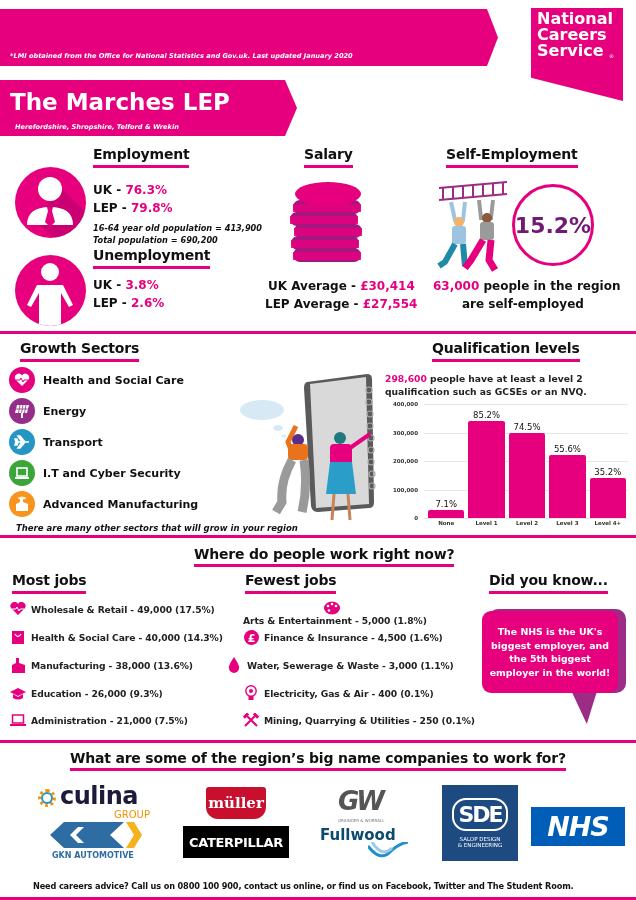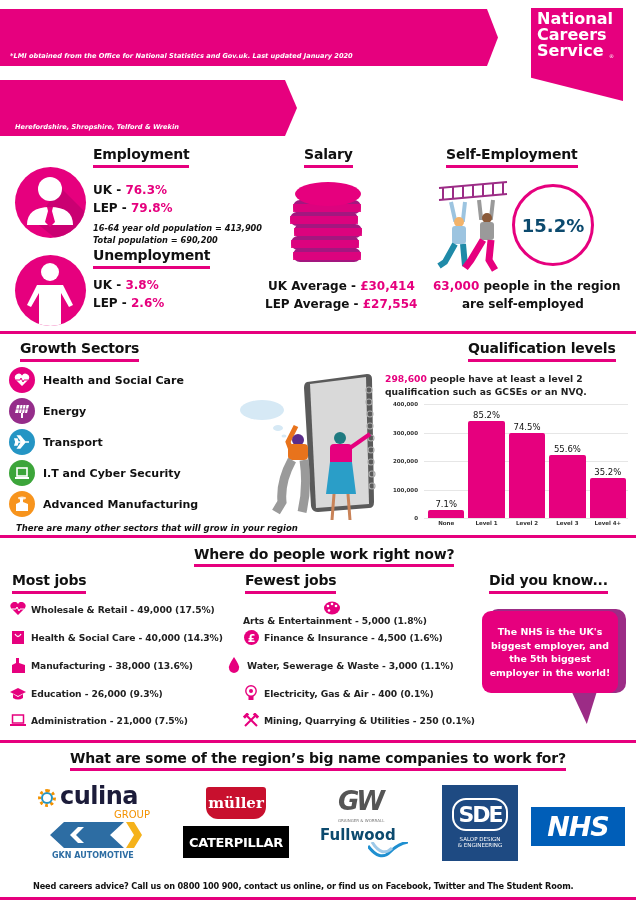--- a/index.html
+++ b/index.html
@@ -30,20 +30,21 @@
   .xlabel { position: absolute; font-size: 5.5px; font-weight: bold; text-align: center; color: #333; }
   .logo-box { position: absolute; display: flex; align-items: center; justify-content: center; }
 </style>
 </head>
 <body>
 
 <div class="banner" style="top:9px; width:498px; height:57px; clip-path:polygon(0 0, 487px 0, 498px 50%, 487px 100%, 0 100%);">
   <div class="sub" style="top:43px;">*LMI obtained from the Office for National Statistics and Gov.uk. Last updated January 2020</div>
 </div>
 <div class="banner" style="top:80px; width:297px; height:56px; clip-path:polygon(0 0, 285px 0, 297px 50%, 285px 100%, 0 100%);">
+  <div class="title" style="top:9px; font-size:23px;">The Marches LEP</div>
   <div class="sub" style="top:43px; left:15px;">Herefordshire, Shropshire, Telford &amp; Wrekin</div>
 </div>
 
 <div class="abs" style="left:531px; top:8px; width:92px; height:93px; background:#e6007e; clip-path:polygon(0 0, 100% 0, 100% 100%, 0 75%);">
   <div class="abs" style="left:6px; top:3px; color:#fff; font-weight:bold; font-size:16px; line-height:16px;">National</div>
   <div class="abs" style="left:6px; top:19px; color:#fff; font-weight:bold; font-size:16px; line-height:16px;">Careers</div>
   <div class="abs" style="left:6px; top:35px; color:#fff; font-weight:bold; font-size:16px; line-height:16px;">Service</div>
   <div class="abs" style="left:78px; top:45px; color:#fff; font-size:5px;">®</div>
 </div>
 
@@ -112,21 +113,21 @@
     <circle cx="26" cy="42" r="5" fill="#f2b36b"></circle>
     <rect x="19" y="46" width="14" height="18" rx="3" fill="#9cc4e0"></rect>
     <path d="M22 64 L12 82 L6 86 M30 64 L32 86" stroke="#1f8aa8" stroke-width="6" fill="none"></path>
     <path d="M46 20 L48 38 L58 38 L60 20" stroke="#9a9a9a" stroke-width="4" fill="none"></path>
     <circle cx="54" cy="38" r="5" fill="#8a5a3a"></circle>
     <rect x="47" y="42" width="14" height="18" rx="3" fill="#9a9a9a"></rect>
     <path d="M50 60 L38 80 L32 88 M58 60 L56 80 L62 90" stroke="#e6007e" stroke-width="7" fill="none"></path>
   </svg>
 </div>
 <div class="abs" style="left:512px; top:184px; width:82px; height:82px; border:3px solid #e6007e; border-radius:50%; display:flex; align-items:center; justify-content:center;">
-  <span style="color:#0c4a6e; font-size:18px; font-weight:bold;">15.2%</span>
+  <span style="color:#701a75; font-size:22px; font-weight:bold;">15.2%</span>
 </div>
 <div class="stat" style="left:433px; top:279px;"><span class="val">63,000</span><span> people in the region</span></div>
 <div class="stat" style="left:462px; top:297px;">are self-employed</div>
 
 <div class="divider" style="top:331px;"></div>
 
 <div class="h2" style="left:20px; top:340px;">Growth Sectors</div>
 
 <div class="sector" style="top:367px;">
   <div class="ic" style="background:#e6007e;">
@@ -203,21 +204,21 @@
     <rect x="56" y="82" width="20" height="16" rx="4" fill="#e8731c"></rect>
     <path d="M60 98 Q48 120 50 140 L44 150 M72 98 Q76 125 70 150" stroke="#9a9a9a" stroke-width="9" fill="none"></path>
     <circle cx="108" cy="76" r="6" fill="#1f7a80"></circle>
     <rect x="98" y="82" width="22" height="22" rx="4" fill="#e6007e"></rect>
     <path d="M118 86 L138 72" stroke="#e6007e" stroke-width="4"></path>
     <path d="M98 100 L94 132 L124 132 L120 100 Z" fill="#2a9ec8"></path>
     <path d="M102 132 L100 158 M116 132 L118 158" stroke="#c98358" stroke-width="3"></path>
   </svg>
 </div>
 
-<div class="h2" style="left:432px; top:340px;margin-left:36px;">Qualification levels</div>
+<div class="h2" style="left:432px; top:340px;">Qualification levels</div>
 <div class="abs" style="left:385px; top:372px; width:245px; font-size:9.2px; font-weight:bold; line-height:13px; color:#222;">
   <span class="pink">298,600</span><span> people have at least a level 2 qualification such as GCSEs or an NVQ.</span>
 </div>
 
 <div class="chart-wrap">
 
   <div class="gridline" style="top:6px;"></div>
   <div class="gridline" style="top:34.5px;"></div>
   <div class="gridline" style="top:63px;"></div>
   <div class="gridline" style="top:91.5px;"></div>

